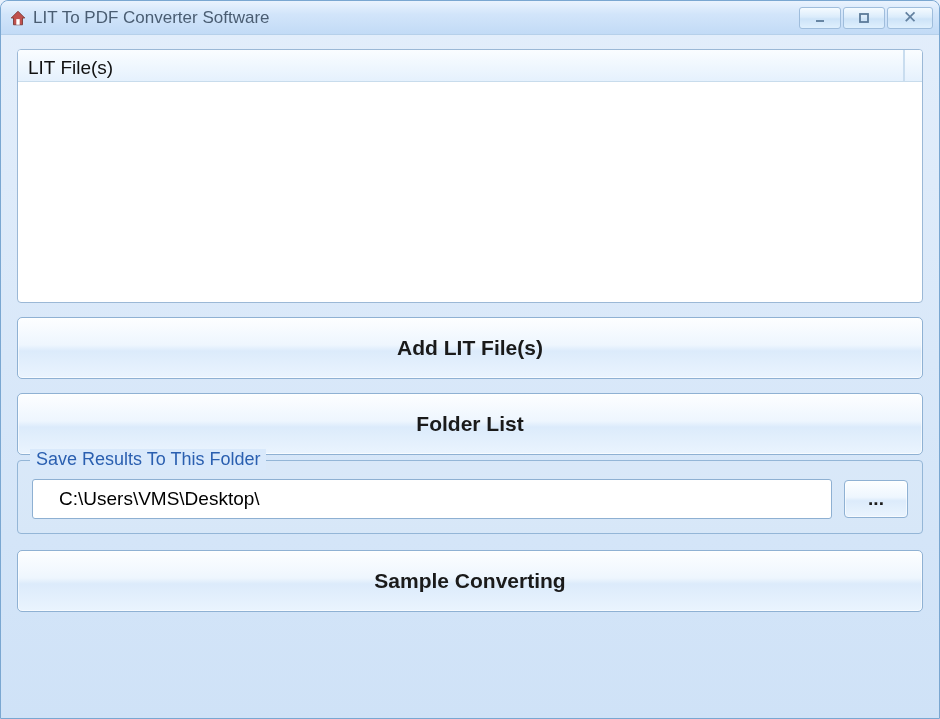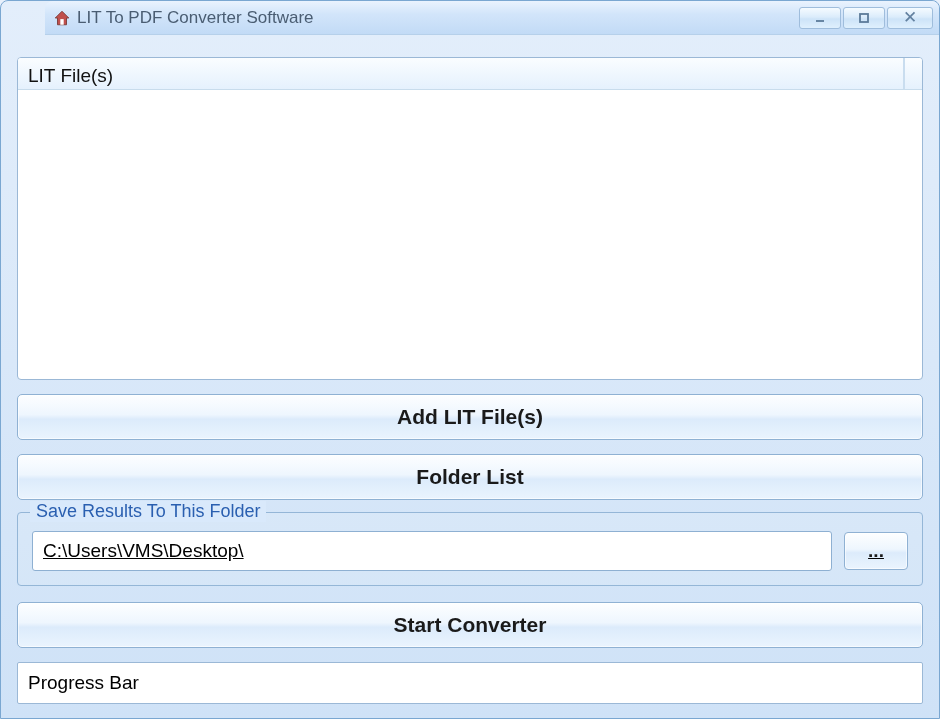--- a/index.html
+++ b/index.html
@@ -19,21 +19,20 @@
     position: relative;
   }
   .titlebar {
     height: 34px;
     display: flex;
     align-items: center;
     padding: 0 6px 0 8px;
     background: linear-gradient(to bottom, #eaf3fe 0%, #d2e5fa 40%, #c2dbf6 100%);
     border-bottom: 1px solid #b6d0ea;
     border-radius: 8px 8px 0 0;
-    margin-left: 44px;
   }
   .app-icon {
     width: 18px; height: 18px;
     margin-right: 6px;
     display: inline-flex; align-items: center; justify-content: center;
   }
   .app-icon svg { width: 18px; height: 18px; }
   .titlebar .title {
     font-size: 17px;
     color: #4a5d72;
@@ -62,23 +61,22 @@
 
   .client {
     padding: 14px 16px 12px 16px;
   }
 
   
   .list-wrapper {
     border: 1px solid #9bb8d6;
     background: #ffffff;
     border-radius: 4px;
-    height: 323px;
+    height: 254px;
     overflow: hidden;
-    margin-top: 8px;
   }
   .list-header {
     height: 32px;
     background: linear-gradient(to bottom, #fafdff 0%, #e5f1fd 100%);
     border-bottom: 1px solid #c8dcec;
     display: flex;
     align-items: stretch;
   }
   .list-header-cell {
     flex: 1 1 auto;
@@ -98,44 +96,43 @@
   }
 
   
   .btn-row {
     display: flex;
     gap: 18px;
     margin-top: 14px;
   }
   .btn {
     flex: 1 1 0;
-    height: 46px;
+    height: 62px;
     border: 1px solid #8fb1d3;
     border-radius: 5px;
     background: linear-gradient(to bottom, #fdfeff 0%, #eef6fe 45%, #dcebfb 55%, #eaf4fe 100%);
     font-size: 21px;
     font-weight: 600;
     color: #1a1a1a;
     display: flex; align-items: center; justify-content: center;
     cursor: pointer;
     box-shadow: inset 0 0 0 1px rgba(255,255,255,0.6);
   }
   .btn.wide {
     width: 100%;
   }
 
   
   .group {
-    margin-top: 12px;
+    margin-top: 5px;
     border: 1px solid #94b6d7;
     border-radius: 4px;
     padding: 18px 14px 14px 14px;
     position: relative;
     background: rgba(255,255,255,0.08);
-    text-decoration: underline;
   }
   .group-legend {
     position: absolute;
     top: -12px;
     left: 12px;
     padding: 0 6px;
     font-size: 18px;
     color: #2a5fb0;
     background: #d9e9fb;
   }
@@ -143,21 +140,21 @@
     display: flex;
     gap: 12px;
     align-items: center;
   }
   .text-input {
     flex: 1 1 auto;
     height: 40px;
     border: 1px solid #8eb0d2;
     background: #ffffff;
     border-radius: 3px;
-    padding: 4px 10px;
+    padding: 4px 26px;
     font-size: 19px;
     color: #000;
     outline: none;
   }
   .browse-btn {
     width: 64px;
     height: 38px;
     border: 1px solid #8fb1d3;
     border-radius: 4px;
     background: linear-gradient(to bottom, #fdfeff 0%, #eef6fe 45%, #dcebfb 55%, #eaf4fe 100%);
@@ -234,21 +231,18 @@
 
     <div class="group">
       <span class="group-legend">Save Results To This Folder</span>
       <div class="group-inner">
         <input class="text-input" type="text" value="C:\Users\VMS\Desktop\" style="">
         <div class="browse-btn">...</div>
       </div>
     </div>
 
     <div class="btn-row start-row">
-      <div class="btn wide">Start Converter</div>
-    </div>
-
-    <div class="progress-wrap">
-      <span>Progress Bar</span>
-    </div>
+      <div class="btn wide">Sample Converting</div>
+    </div>
+
 
   </div>
 </div>
 
 </body></html>

